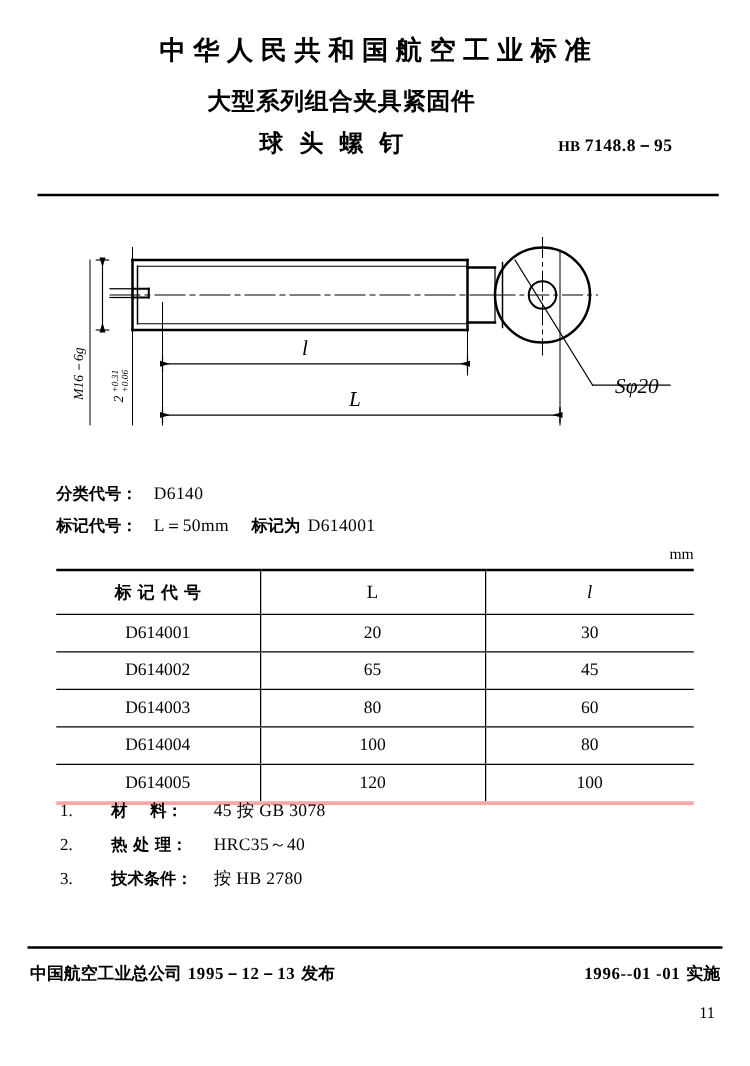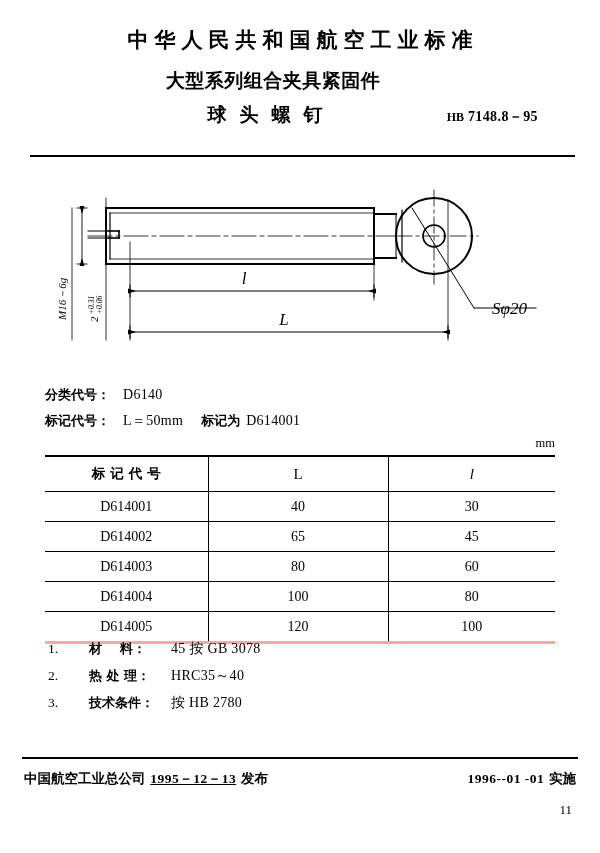--- a/index.html
+++ b/index.html
@@ -211,21 +211,20 @@
     left: 24px;
     top: 770px;
     font-family: "DejaVu Sans", "Liberation Sans", sans-serif;
     font-weight: bold;
     font-size: 13.5px;
   }
   .footer-left .fdate {
     font-family: "Liberation Serif", "DejaVu Serif", serif;
     font-weight: bold;
     letter-spacing: 0.5px;
-    text-decoration: underline;
   }
   .footer-right {
     position: absolute;
     right: 24px;
     top: 770px;
     font-family: "DejaVu Sans", "Liberation Sans", sans-serif;
     font-weight: bold;
     font-size: 13.5px;
   }
   .footer-right .fdate {
@@ -390,21 +389,21 @@
     <thead>
       <tr>
         <th class="hdr-code">标记代号</th>
         <th class="hdr-L col-div-l">L</th>
         <th class="hdr-l col-div-l">l</th>
       </tr>
     </thead>
     <tbody>
       <tr>
         <td>D614001</td>
-        <td class="col-div-l">40</td>
+        <td class="col-div-l">20</td>
         <td class="col-div-l">30</td>
       </tr>
       <tr>
         <td>D614002</td>
         <td class="col-div-l">65</td>
         <td class="col-div-l">45</td>
       </tr>
       <tr>
         <td>D614003</td>
         <td class="col-div-l">80</td>

